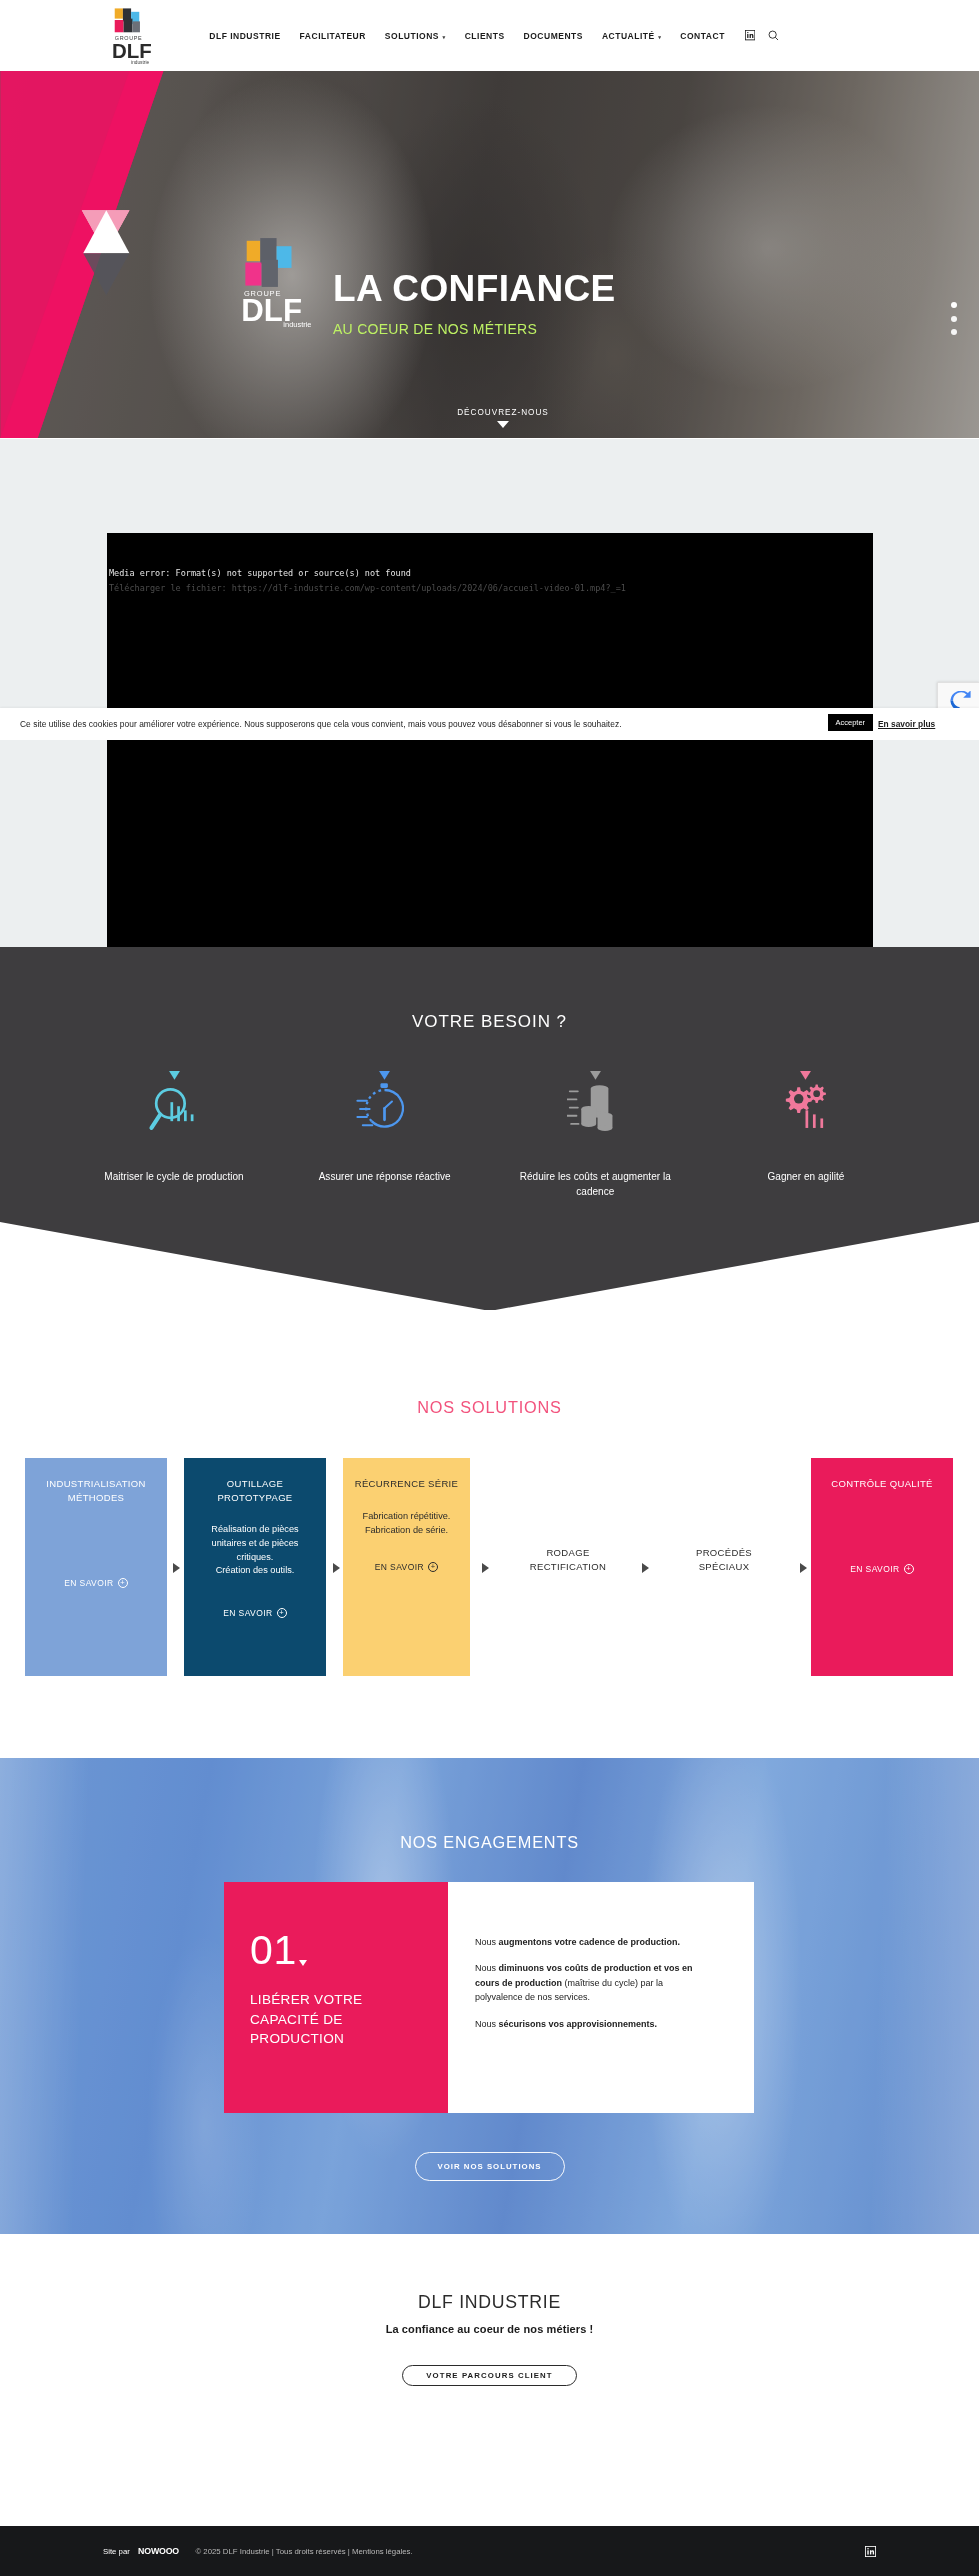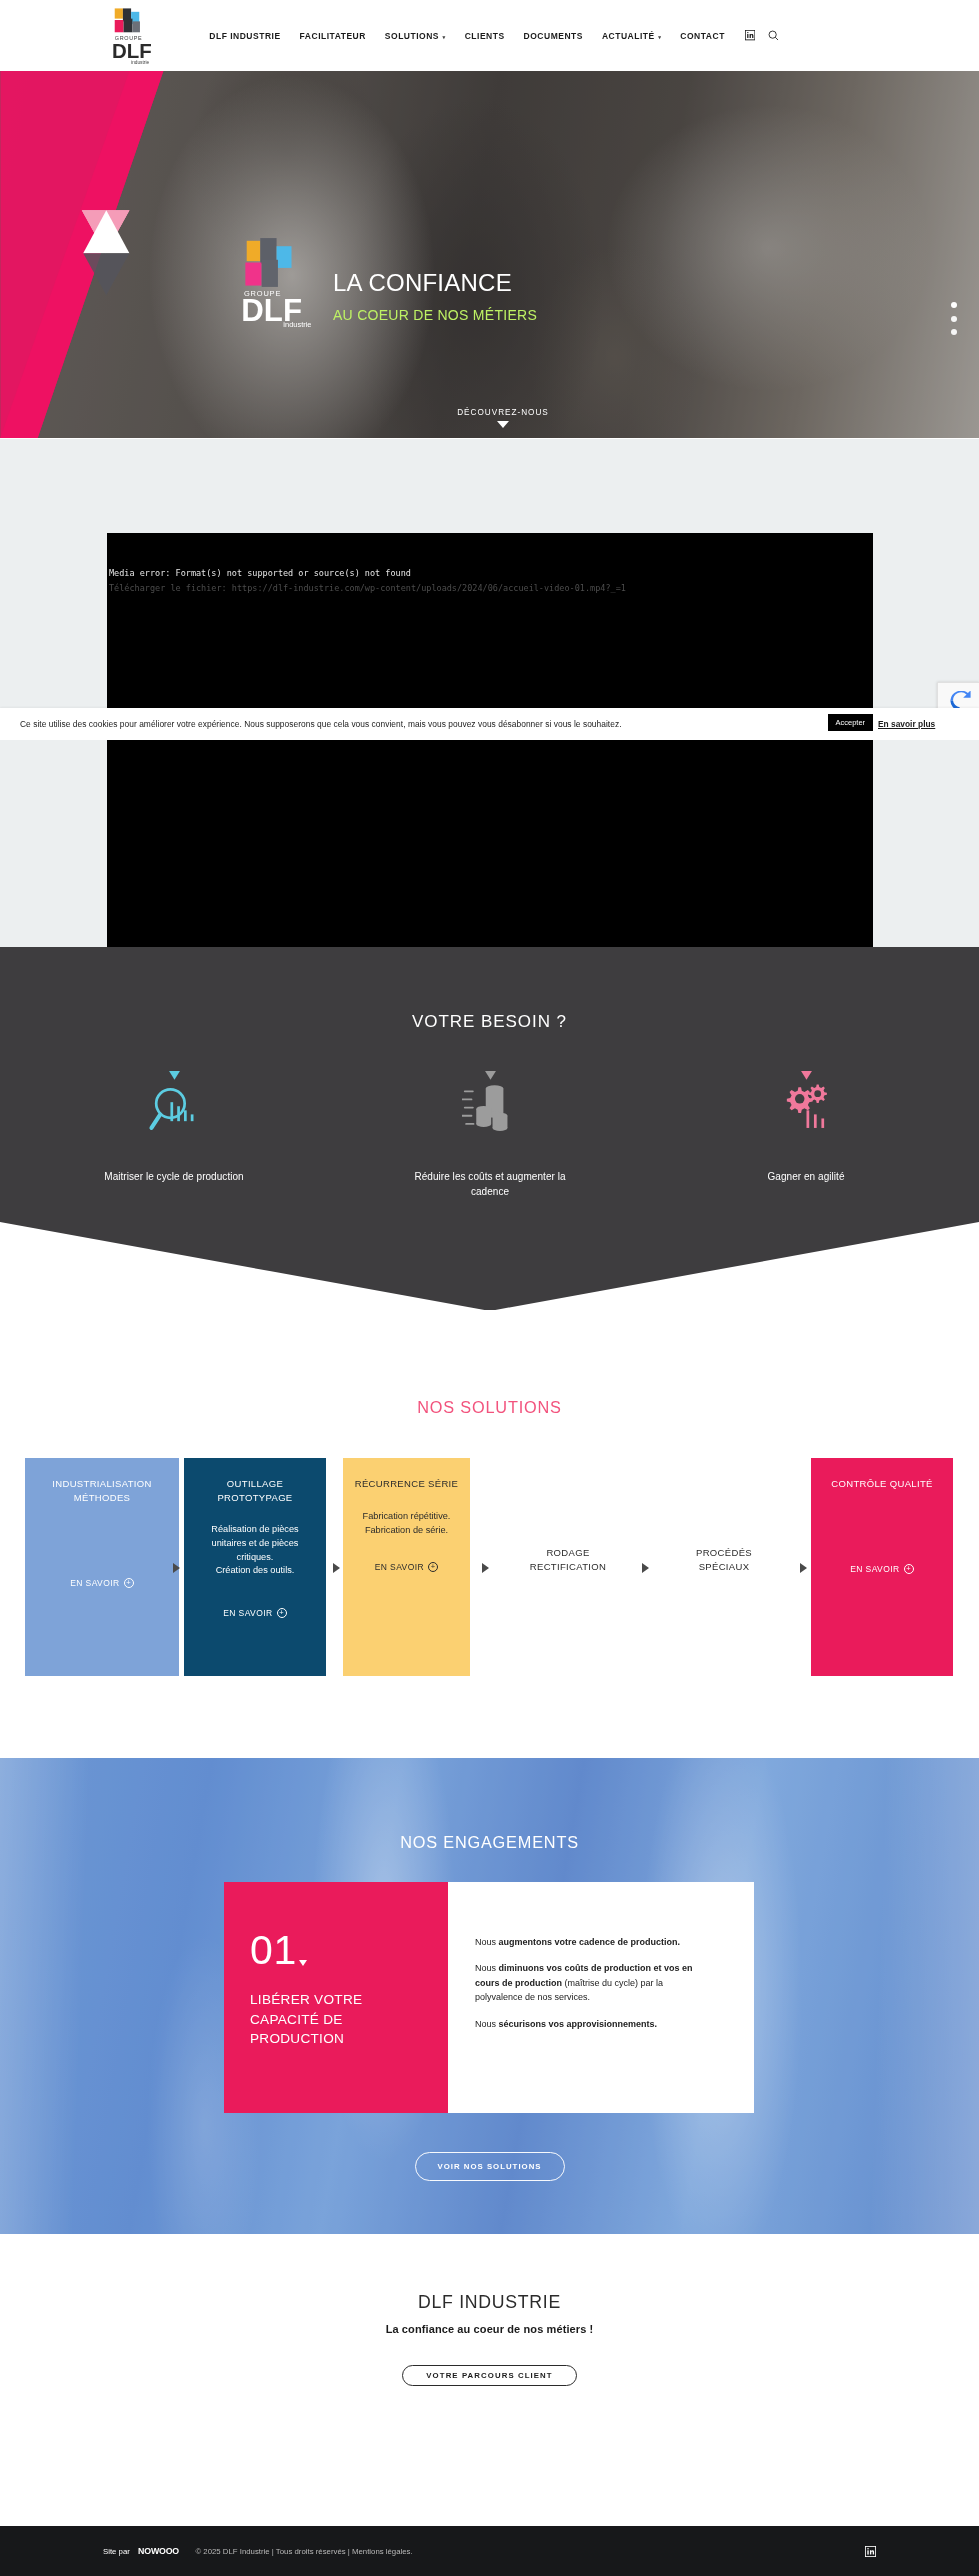--- a/index.html
+++ b/index.html
@@ -55,21 +55,21 @@
       linear-gradient(100deg, #7b746c 0%, #6a645e 26%, #4c4743 48%, #5a544e 66%, #8d857a 82%, #cfcac1 100%);
     filter: saturate(.8);
   }
   .hero-dim { position: absolute; inset: 0; background: rgba(35,33,32,.30); }
   .hero-pink-shape { position: absolute; left: 0; top: 0; width: 286px; height: 367px; }
   .hero-logo {
     position: absolute; left: 241px; top: 163px; width: 82px; height: 95px;
   }
   .hero-title-block { position: absolute; left: 333px; top: 199px; }
   .hero-title {
-    font-size: 24px; font-weight: 400; color: #ffffff; letter-spacing: .01em;
+    font-size: 37px; font-weight: 700; color: #ffffff; letter-spacing: .01em;
     line-height: 1.05; white-space: nowrap;
   }
   .hero-subtitle {
     font-size: 14px; font-weight: 400; color: #bef264; letter-spacing: .02em;
     line-height: 1.2; margin-top: 12px; white-space: nowrap;
   }
   .hero-discover {
     position: absolute; left: 435px; top: 337px; text-align: center; width: 136px; cursor: pointer;
   }
   .hero-discover .lbl { font-size: 8.2px; letter-spacing: .12em; color: #ffffff; }
@@ -391,20 +391,39 @@
           <line x1="21" y1="64" x2="8" y2="84" stroke="#5ccde2" stroke-width="6" stroke-linecap="round"></line>
           <rect x="36" y="46" width="4" height="28" fill="#5ccde2"></rect>
           <rect x="46" y="52" width="4" height="22" fill="#5ccde2"></rect>
           <rect x="56" y="58" width="4" height="16" fill="#5ccde2"></rect>
           <rect x="66" y="64" width="4" height="10" fill="#5ccde2"></rect>
         </svg>
       </div>
       <p>Maitriser le cycle de production</p>
     </div>
 
+    <div class="besoin-cell">
+      <div class="besoin-icon">
+        <svg width="57" height="80" viewBox="0 0 84 118">
+          <polygon points="34,0 50,0 42,13" fill="#4d97ee"></polygon>
+          <rect x="36" y="18" width="11" height="7" rx="2" fill="#4d97ee"></rect>
+          <path d="M42 28 a27 27 0 1 1 -19 46" fill="none" stroke="#4d97ee" stroke-width="3.4" stroke-dasharray="0"></path>
+          <path d="M23 74 a27 27 0 0 1 19 -46" fill="none" stroke="#4d97ee" stroke-width="3.4" stroke-dasharray="4 5"></path>
+          <line x1="42" y1="55" x2="42" y2="72" stroke="#4d97ee" stroke-width="4" stroke-linecap="round"></line>
+          <line x1="42" y1="55" x2="53" y2="45" stroke="#4d97ee" stroke-width="3" stroke-linecap="round"></line>
+          <g stroke="#4d97ee" stroke-width="3" stroke-linecap="round">
+            <line x1="2" y1="44" x2="16" y2="44"></line>
+            <line x1="6" y1="56" x2="20" y2="56"></line>
+            <line x1="2" y1="68" x2="16" y2="68"></line>
+            <line x1="10" y1="80" x2="24" y2="80"></line>
+          </g>
+        </svg>
+      </div>
+      <p>Assurer une réponse réactive</p>
+    </div>
 
     <div class="besoin-cell">
       <div class="besoin-icon">
         <svg width="57" height="80" viewBox="0 0 84 118">
           <polygon points="34,0 50,0 42,13" fill="#9c9c9c"></polygon>
           <g fill="#9c9c9c">
             <ellipse cx="48" cy="26" rx="13" ry="5"></ellipse>
             <rect x="35" y="26" width="26" height="38"></rect>
             <ellipse cx="48" cy="64" rx="13" ry="5"></ellipse>
             <ellipse cx="32" cy="56" rx="11" ry="4.5"></ellipse>
@@ -447,21 +466,21 @@
     </div>
 
   </div>
 </section>
 
 <section class="solutions">
   <h2 class="solutions-title">NOS SOLUTIONS</h2>
 
   <div class="sol-row">
 
-    <div class="sol-card" style="left:25px;width:154px;background:#7ea3d8;color:#ffffff;">
+    <div class="sol-card" style="left:25px;width:142px;background:#7ea3d8;color:#ffffff;">
       <div class="sc-title">INDUSTRIALISATION MÉTHODES</div>
       <div class="sc-link" style="margin-top:73px;">
         <span>EN SAVOIR</span>
         <span class="plus-circle">+</span>
       </div>
     </div>
 
     <div class="sol-arrow" style="left:173px;"></div>
 
     <div class="sol-card" style="left:184px;width:142px;background:#0c4a6e;color:#ffffff;">

